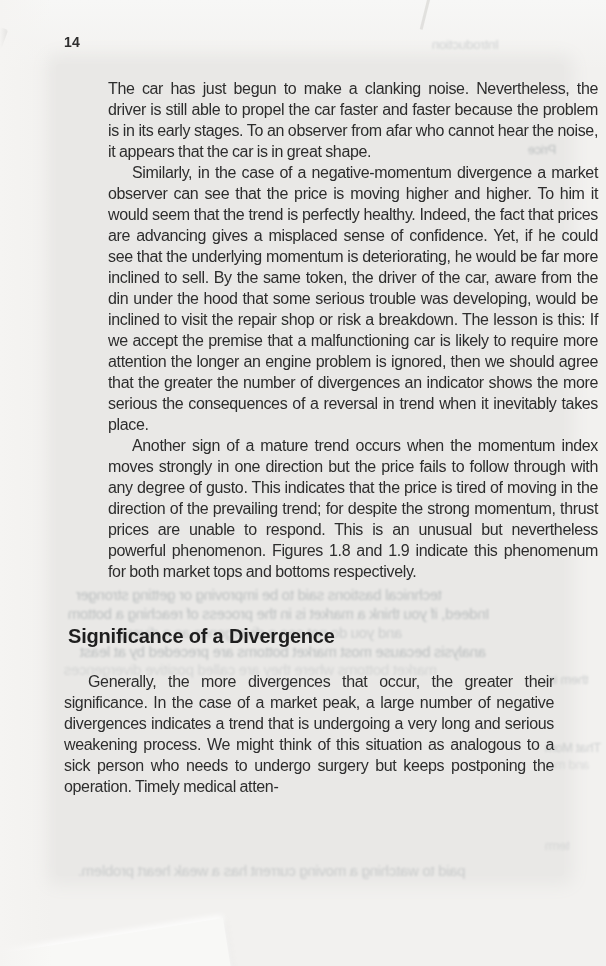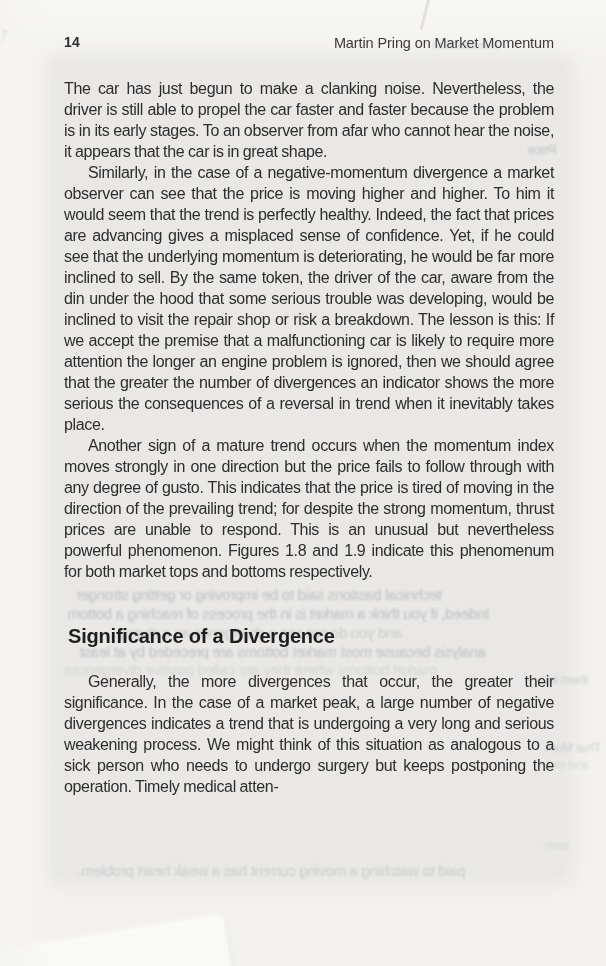--- a/index.html
+++ b/index.html
@@ -40,21 +40,21 @@
     font-size:14.5px;color:#3b3b3b;letter-spacing:-0.1px;
   }
   .bodytext{
     position:absolute;left:64px;width:490px;
     font-size:16px;line-height:21px;color:#2d2d2d;
     letter-spacing:-0.35px;word-spacing:-0.4px;
     text-align:justify;
   }
   .bodytext p{margin:0;}
   .bodytext p.indent{text-indent:24px;}
-  .block1{top:78px;}
+  .block1{top:78px;margin-left:44px;}
   .block2{top:671px;}
   .section-heading{
     position:absolute;left:68px;top:625px;
     font-size:20px;font-weight:bold;color:#1e1e1e;
     letter-spacing:-0.2px;
   }
   
   .ghost{
     position:absolute;
     transform:scaleX(-1);
@@ -86,21 +86,20 @@
   }
 </style>
 </head>
 <body>
 
 <div class="page">
 
   <div class="panel"></div>
 
   <div class="pageno">14</div>
-  <div class="runhead">Martin Pring on Market Momentum</div>
 
   <div class="ghost g-mid" style="left:432px;top:37px;font-size:13.5px;">Introduction</div>
   <div class="ghost g-strong" style="left:528px;top:142px;font-size:13px;">Price</div>
   <div class="ghost g-strong" style="left:76px;top:586px;">technical bastions said to be improving or getting stronger</div>
   <div class="ghost g-strong" style="left:68px;top:605px;">Indeed, if you think a market is in the process of reaching a bottom</div>
   <div class="ghost g-mid" style="left:120px;top:624px;">and you do not see a divergence as a diverg</div>
   <div class="ghost g-strong" style="left:80px;top:643px;">analysis because most market bottoms are preceded by at least</div>
   <div class="ghost g-faint" style="left:64px;top:661px;">market bottoms where they are called positive divergences</div>
   <div class="ghost g-mid" style="left:548px;top:672px;font-size:13px;">them in</div>
   <div class="ghost g-mid" style="left:545px;top:740px;font-size:13px;">That Mom</div>

